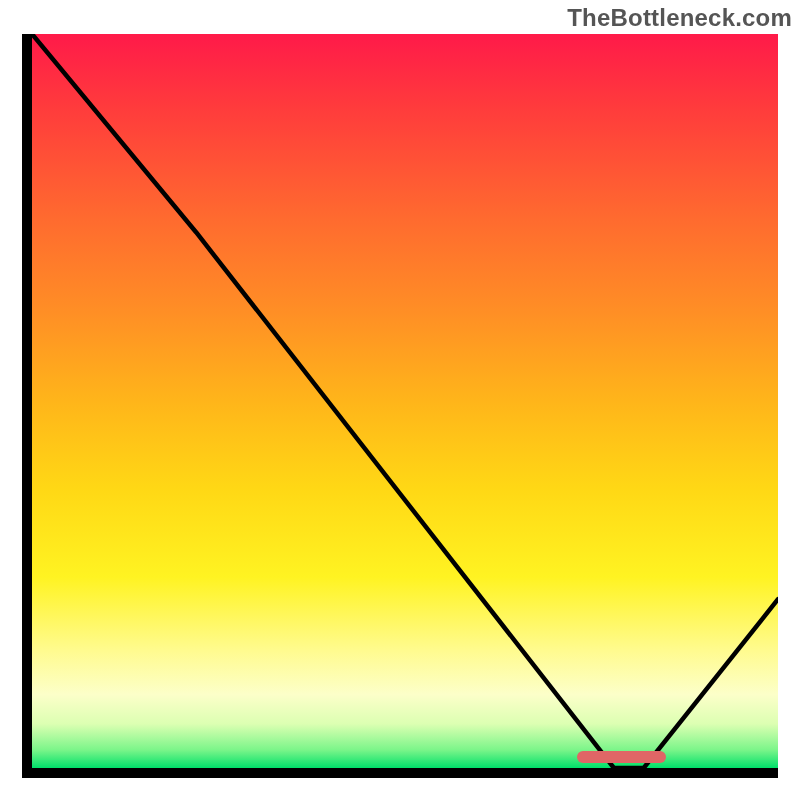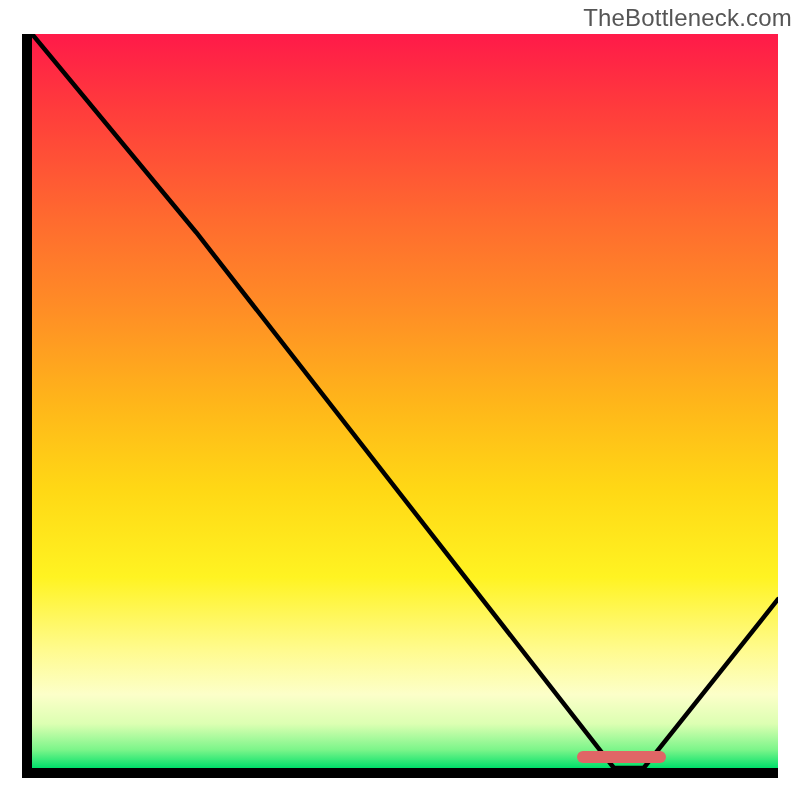--- a/index.html
+++ b/index.html
@@ -14,21 +14,21 @@
     position: relative;
     width: 800px;
     height: 800px;
   }
   .watermark {
     position: absolute;
     top: 4px;
     right: 8px;
     font-size: 24px;
     color: #555;
-    font-weight: 400;
+    font-weight: 700;
     letter-spacing: 0.2px;
   }
   .plot-frame {
     position: absolute;
     left: 22px;
     top: 34px;
     width: 756px;
     height: 744px;
     border-left: 10px solid #000;
     border-bottom: 10px solid #000;

